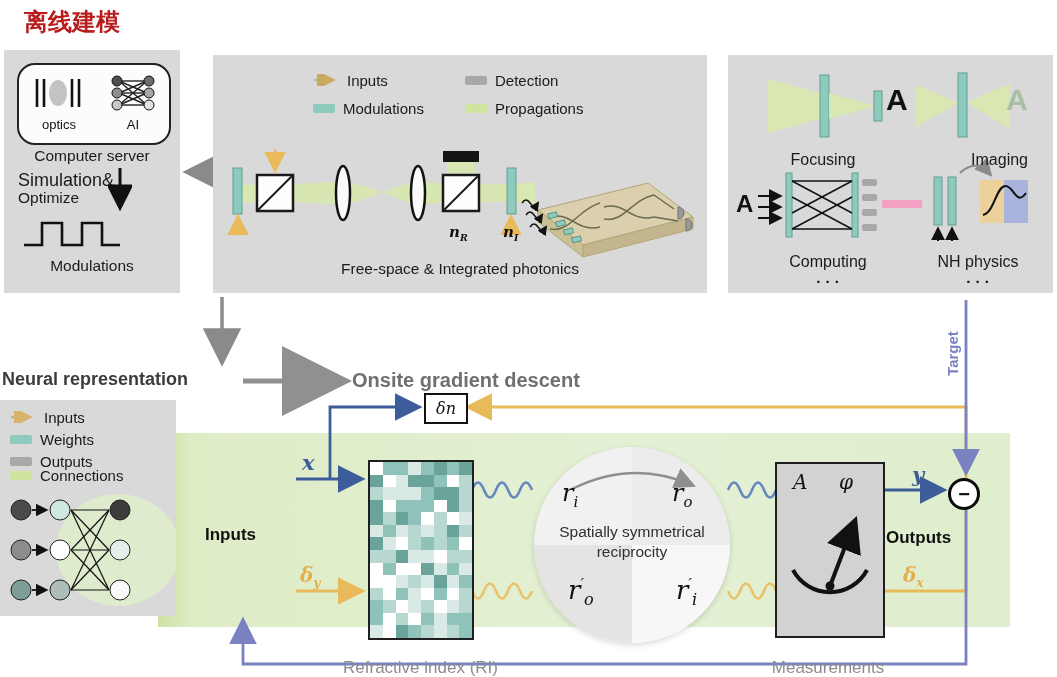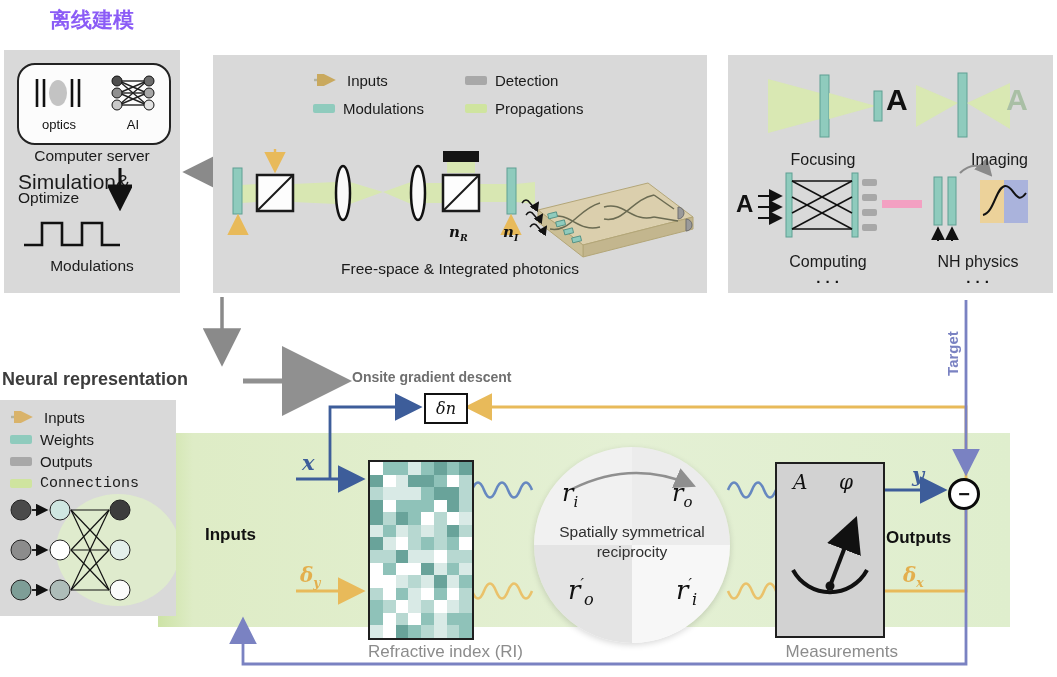--- a/index.html
+++ b/index.html
@@ -1,21 +1,21 @@
 <!DOCTYPE html>
 <html><head>
 <meta charset="utf-8">
 <style>
   html,body{margin:0;padding:0;background:#fff;}
   .canvas{position:relative;width:1057px;height:677px;background:#fff;overflow:hidden;
           font-family:"Liberation Sans","DejaVu Sans",sans-serif;color:#111;}
   .abs{position:absolute;}
   .panel{position:absolute;background:#d9d9d9;}
   .cap{color:#1a1a1a;font-size:15px;}
-  .graycap{color:#8c8c8c;font-size:17px;text-align:right;}
+  .graycap{color:#8c8c8c;font-size:17px;text-align:center;margin-top:16px;}
   .bold{font-weight:bold;}
   .math{font-family:"DejaVu Serif",serif;font-style:italic;}
   .blue{color:#3d5d9a;font-weight:bold;}
   .yell{color:#e3af4d;font-weight:bold;}
   .legend-row{display:flex;align-items:center;gap:8px;height:22px;}
   .chip-bar{width:22px;height:9px;border-radius:2px;flex:0 0 auto;}
   .teal{background:#8fcbbd;}
   .grayb{background:#a8a8a8;}
   .greenb{background:#cfe49f;}
   .fieldbox{position:absolute;width:112px;height:27px;background:#fdfefc;border-radius:3px;
@@ -65,21 +65,21 @@
 
     <path d="M966,300 V471" stroke="#7a82c2" stroke-width="2.8" fill="none" marker-end="url(#ovl-pur)"></path>
     <path d="M966,509 V664 H243 V622" stroke="#7a82c2" stroke-width="2.8" fill="none" marker-end="url(#ovl-pur)"></path>
 
     <path d="M472,490 q6,-15 12,0 t12,0 t12,0 t12,0 t12,0" stroke="#6688c0" stroke-width="2.6" fill="none"></path>
     <path d="M728,490 q6,-15 12,0 t12,0 t12,0 t12,0" stroke="#6688c0" stroke-width="2.6" fill="none"></path>
     <path d="M472,591 q6,15 12,0 t12,0 t12,0 t12,0 t12,0" stroke="#eac26b" stroke-width="2.6" fill="none"></path>
     <path d="M728,591 q6,15 12,0 t12,0 t12,0 t12,0" stroke="#eac26b" stroke-width="2.6" fill="none"></path>
   </svg>
 
-  <div class="abs bold" style="left:24px;top:6px;font-size:21px;color:#8b5cf6;z-index:2;margin-left:26px;">离线建模</div>
+  <div class="abs bold" style="left:24px;top:6px;font-size:24px;color:#b91c1c;z-index:2;">离线建模</div>
 
   <div class="panel" style="left:4px;top:50px;width:176px;height:243px;z-index:2;">
     <div class="abs" style="left:13px;top:13px;width:150px;height:78px;background:#fcfcfc;border:2.5px solid #222;border-radius:18px;">
       <svg class="abs" style="left:8px;top:10px;" width="62" height="36" viewBox="0 0 62 36">
         <line x1="10" y1="4" x2="10" y2="32" stroke="#111" stroke-width="2.6"></line>
         <line x1="17" y1="4" x2="17" y2="32" stroke="#111" stroke-width="2.6"></line>
         <ellipse cx="31" cy="18" rx="9" ry="13" fill="#b9b9b9" opacity="0.85"></ellipse>
         <line x1="45" y1="4" x2="45" y2="32" stroke="#111" stroke-width="2.6"></line>
         <line x1="52" y1="4" x2="52" y2="32" stroke="#111" stroke-width="2.6"></line>
       </svg>
@@ -99,21 +99,21 @@
           <circle cx="12" cy="20" r="5" fill="#8f8f8f" stroke="#111"></circle>
           <circle cx="12" cy="32" r="5" fill="#c9c9c9" stroke="#111"></circle>
         <circle cx="44" cy="8" r="5" fill="#6d6d6d" stroke="#111"></circle>
           <circle cx="44" cy="20" r="5" fill="#a7a7a7" stroke="#111"></circle>
           <circle cx="44" cy="32" r="5" fill="#e2e2e2" stroke="#111"></circle>
       </svg>
       <div class="abs" style="left:10px;top:52px;width:60px;text-align:center;font-size:13px;">optics</div>
       <div class="abs" style="left:92px;top:52px;width:44px;text-align:center;font-size:13px;">AI</div>
     </div>
     <div class="abs cap" style="left:0;top:97px;width:176px;text-align:center;font-size:15.5px;">Computer server</div>
-    <div class="abs cap" style="left:14px;top:120px;font-size:21px;">Simulation&amp;</div>
+    <div class="abs cap" style="left:14px;top:120px;font-size:18px;">Simulation&amp;</div>
     <div class="abs cap" style="left:14px;top:139px;font-size:15.5px;">Optimize</div>
     <svg class="abs" style="left:104px;top:116px;" width="24" height="48" viewBox="0 0 24 48">
       <defs>
           <marker id="lp-blk" viewBox="0 0 10 10" refX="8" refY="5" markerWidth="9" markerHeight="9" orient="auto">
             <path d="M0,0L10,5L0,10z" fill="#111"></path>
           </marker>
         </defs>
       <line x1="12" y1="2" x2="12" y2="40" stroke="#111" stroke-width="3" marker-end="url(#lp-blk)"></line>
     </svg>
     <svg class="abs" style="left:16px;top:163px;" width="130" height="40" viewBox="0 0 130 40">
@@ -290,21 +290,21 @@
     <div class="abs cap" style="left:40px;top:96px;width:110px;text-align:center;font-size:16px;">Focusing</div>
     <div class="abs cap" style="left:190px;top:96px;width:110px;text-align:right;font-size:16px;">Imaging</div>
     <div class="abs cap" style="left:40px;top:198px;width:120px;text-align:center;font-size:16px;">Computing</div>
     <div class="abs cap" style="left:195px;top:198px;width:110px;text-align:center;font-size:16px;">NH physics</div>
     <div class="abs bold" style="left:40px;top:218px;width:120px;text-align:center;font-size:15px;">· · ·</div>
     <div class="abs bold" style="left:195px;top:218px;width:110px;text-align:center;font-size:15px;">· · ·</div>
   </div>
 
 
   <div class="abs bold" style="left:2px;top:369px;font-size:18px;color:#3c3c3c;z-index:2;">Neural representation</div>
-  <div class="abs bold" style="left:352px;top:369px;font-size:14px;color:#6f6f6f;z-index:2;">Onsite gradient descent</div>
+  <div class="abs bold" style="left:352px;top:369px;font-size:20px;color:#6f6f6f;z-index:2;">Onsite gradient descent</div>
 
   <div class="abs bold" style="left:912px;top:345px;width:80px;text-align:center;font-size:15px;color:#7a82c2;transform:rotate(-90deg);z-index:2;">Target</div>
 
   <div class="abs math" style="left:424px;top:393px;width:40px;height:27px;background:#fff;border:2px solid #111;
               display:flex;align-items:center;justify-content:center;font-size:16px;z-index:4;">
     <span>δn</span>
   </div>
 
   <div class="panel" style="left:0;top:400px;width:176px;height:216px;z-index:2;">
     <div class="abs legend-row" style="left:10px;top:6px;">
@@ -319,21 +319,21 @@
       <span class="cap">Inputs</span>
     </div>
     <div class="abs legend-row" style="left:10px;top:28px;">
       <span class="chip-bar teal"></span>
       <span class="cap">Weights</span>
     </div>
     <div class="abs legend-row" style="left:10px;top:50px;">
       <span class="chip-bar grayb"></span>
       <span class="cap">Outputs</span>
     </div>
-    <div class="abs legend-row" style="left:10px;top:72px;font-family:Liberation Mono, monospace;">
+    <div class="abs legend-row" style="left:10px;top:64px;">
       <span class="chip-bar greenb"></span>
       <span class="cap">Connections</span>
     </div>
     <svg class="abs" style="left:0;top:92px;" width="176" height="124" viewBox="0 0 176 124">
       <defs>
           <marker id="nn-blk" viewBox="0 0 10 10" refX="8" refY="5" markerWidth="7" markerHeight="7" orient="auto">
             <path d="M0,0L10,5L0,10z" fill="#111"></path>
           </marker>
         </defs>
       <ellipse cx="118" cy="58" rx="62" ry="56" fill="#dfeccb" opacity="0.9"></ellipse>

